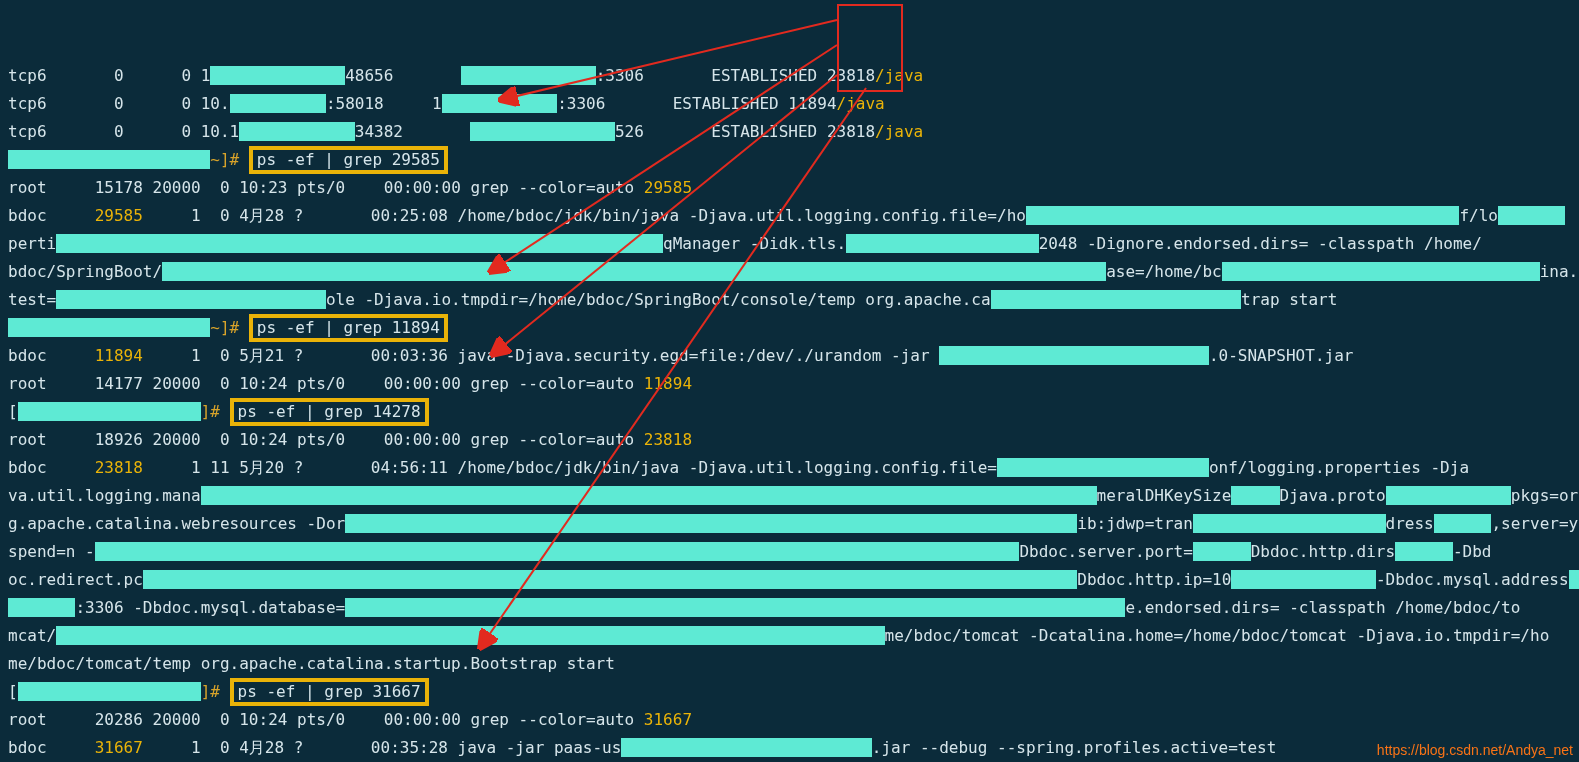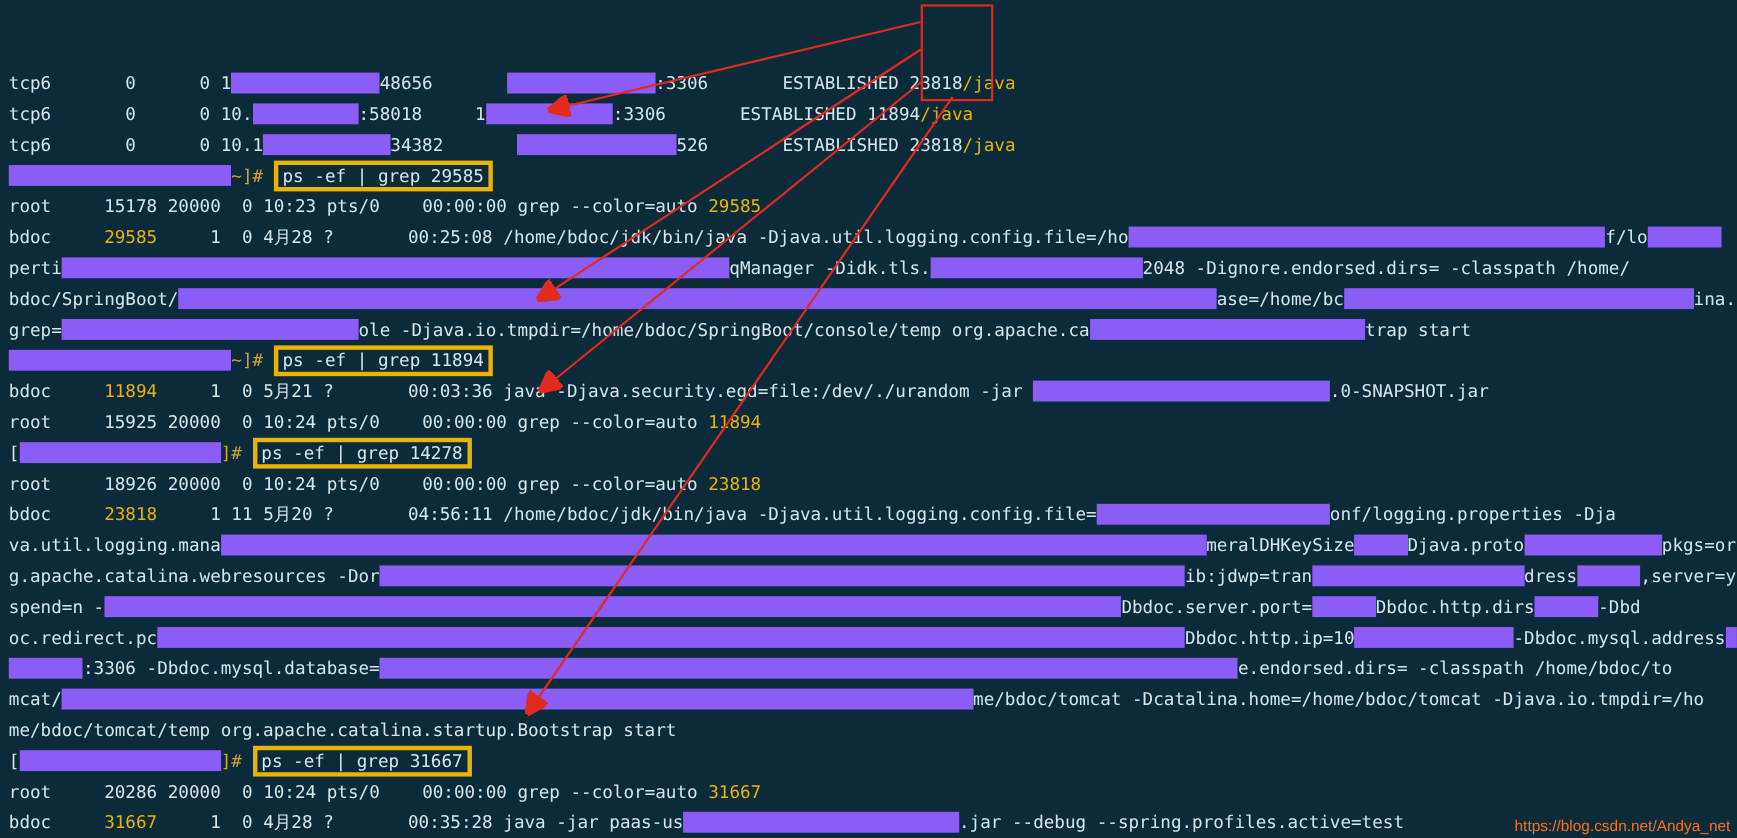--- a/index.html
+++ b/index.html
@@ -2,40 +2,40 @@
 <html><head>
 <meta charset="utf-8">
 <style>
   html,body{margin:0;padding:0;background:#0b2b3a;color:#d6e5ea;width:1579px;height:762px;overflow:hidden}
   .term{font:16px/28px "DejaVu Sans Mono","Lucida Console",monospace;white-space:pre;position:relative;padding:6px 8px}
   .red{color:#eab308}
   .yellow{color:#d8a32a}
   .boxed{border:4px solid #eab308;padding:0 4px;display:inline-block;line-height:20px}
   .pid-box{position:absolute;left:837px;top:4px;width:62px;height:84px;border:2px solid #e22a1f}
   .arrow{position:absolute;stroke:#e22a1f;fill:#e22a1f;stroke-width:2}
-  .blur{background:#8b5cf6;color:transparent!important}
+  .blur{background:#5eead4;color:transparent!important}
   .watermark{position:absolute;right:6px;bottom:4px;color:#f97316;font:14px sans-serif}
 </style>
 </head>
 <body>
 
 <div class="term">
 
 <span><span>tcp6</span>       <span>0</span>      <span>0</span> <span>1</span><span class="blur">xxxxxxxxxxxxxx</span><span>48656</span>       <span class="blur">xxxxxxxxxxxxxx</span><span>:3306</span>       <span>ESTABLISHED</span> <span>23818</span><span class="red">/java</span></span>
 <span><span>tcp6</span>       <span>0</span>      <span>0</span> <span>10.</span><span class="blur">xxxxxxxxxx</span><span>:58018</span>     <span>1</span><span class="blur">xxxxxxxxxxxx</span><span>:3306</span>       <span>ESTABLISHED</span> <span>11894</span><span class="red">/java</span></span>
 <span><span>tcp6</span>       <span>0</span>      <span>0</span> <span>10.1</span><span class="blur">xxxxxxxxxxxx</span><span>34382</span>       <span class="blur">xxxxxxxxxxxxxxx</span><span>526</span>       <span>ESTABLISHED</span> <span>23818</span><span class="red">/java</span></span>
 <span><span class="blur">xxxxxxxxxxxxxxxxxxxxx</span><span class="yellow">~]# </span><span class="boxed">ps -ef | grep 29585</span></span>
 <span><span>root</span>     <span>15178</span> <span>20000</span>  <span>0</span> <span>10:23</span> <span>pts/0</span>    <span>00:00:00</span> <span>grep --color=auto </span><span class="red">29585</span></span>
 <span><span>bdoc</span>     <span class="red">29585</span>     <span>1</span>  <span>0</span> <span>4月28</span> <span>?</span>       <span>00:25:08</span> <span>/home/bdoc/jdk/bin/java -Djava.util.logging.config.file=/ho</span><span class="blur">xxxxxxxxxxxxxxxxxxxxxxxxxxxxxxxxxxxxxxxxxxxxx</span><span>f/lo</span><span class="blur">xxxxxxx</span></span>
 <span><span>perti</span><span class="blur">xxxxxxxxxxxxxxxxxxxxxxxxxxxxxxxxxxxxxxxxxxxxxxxxxxxxxxxxxxxxxxx</span><span>qManager -Didk.tls.</span><span class="blur">xxxxxxxxxxxxxxxxxxxx</span><span>2048 -Dignore.endorsed.dirs= -classpath /home/</span></span>
 <span><span>bdoc/SpringBoot/</span><span class="blur">xxxxxxxxxxxxxxxxxxxxxxxxxxxxxxxxxxxxxxxxxxxxxxxxxxxxxxxxxxxxxxxxxxxxxxxxxxxxxxxxxxxxxxxxxxxxxxxxxx</span><span>ase=/home/bc</span><span class="blur">xxxxxxxxxxxxxxxxxxxxxxxxxxxxxxxxx</span><span>ina.</span></span>
-<span><span>grep=</span><span class="blur">xxxxxxxxxxxxxxxxxxxxxxxxxxxx</span><span>ole -Djava.io.tmpdir=/home/bdoc/SpringBoot/console/temp org.apache.ca</span><span class="blur">xxxxxxxxxxxxxxxxxxxxxxxxxx</span><span>trap start</span></span>
+<span><span>test=</span><span class="blur">xxxxxxxxxxxxxxxxxxxxxxxxxxxx</span><span>ole -Djava.io.tmpdir=/home/bdoc/SpringBoot/console/temp org.apache.ca</span><span class="blur">xxxxxxxxxxxxxxxxxxxxxxxxxx</span><span>trap start</span></span>
 <span><span class="blur">xxxxxxxxxxxxxxxxxxxxx</span><span class="yellow">~]# </span><span class="boxed">ps -ef | grep 11894</span></span>
 <span><span>bdoc</span>     <span class="red">11894</span>     <span>1</span>  <span>0</span> <span>5月21</span> <span>?</span>       <span>00:03:36</span> <span>java -Djava.security.egd=file:/dev/./urandom -jar </span><span class="blur">xxxxxxxxxxxxxxxxxxxxxxxxxxxx</span><span>.0-SNAPSHOT.jar</span></span>
-<span><span>root</span>     <span>15925</span> <span>20000</span>  <span>0</span> <span>10:24</span> <span>pts/0</span>    <span>00:00:00</span> <span>grep --color=auto </span><span class="red">11894</span></span>
+<span><span>root</span>     <span>14177</span> <span>20000</span>  <span>0</span> <span>10:24</span> <span>pts/0</span>    <span>00:00:00</span> <span>grep --color=auto </span><span class="red">11894</span></span>
 <span>[<span class="blur">xxxxxxxxxxxxxxxxxxx</span><span class="yellow">]# </span><span class="boxed">ps -ef | grep 14278</span></span>
 <span><span>root</span>     <span>18926</span> <span>20000</span>  <span>0</span> <span>10:24</span> <span>pts/0</span>    <span>00:00:00</span> <span>grep --color=auto </span><span class="red">23818</span></span>
 <span><span>bdoc</span>     <span class="red">23818</span>     <span>1</span> <span>11</span> <span>5月20</span> <span>?</span>       <span>04:56:11</span> <span>/home/bdoc/jdk/bin/java -Djava.util.logging.config.file=</span><span class="blur">xxxxxxxxxxxxxxxxxxxxxx</span><span>onf/logging.properties -Dja</span></span>
 <span><span>va.util.logging.mana</span><span class="blur">xxxxxxxxxxxxxxxxxxxxxxxxxxxxxxxxxxxxxxxxxxxxxxxxxxxxxxxxxxxxxxxxxxxxxxxxxxxxxxxxxxxxxxxxxxxxx</span><span>meralDHKeySize</span><span class="blur">xxxxx</span><span>Djava.proto</span><span class="blur">xxxxxxxxxxxxx</span><span>pkgs=or</span></span>
 <span><span>g.apache.catalina.webresources -Dor</span><span class="blur">xxxxxxxxxxxxxxxxxxxxxxxxxxxxxxxxxxxxxxxxxxxxxxxxxxxxxxxxxxxxxxxxxxxxxxxxxxxx</span><span>ib:jdwp=tran</span><span class="blur">xxxxxxxxxxxxxxxxxxxx</span><span>dress</span><span class="blur">xxxxxx</span><span>,server=y,su</span></span>
 <span><span>spend=n -</span><span class="blur">xxxxxxxxxxxxxxxxxxxxxxxxxxxxxxxxxxxxxxxxxxxxxxxxxxxxxxxxxxxxxxxxxxxxxxxxxxxxxxxxxxxxxxxxxxxxxxxx</span><span>Dbdoc.server.port=</span><span class="blur">xxxxxx</span><span>Dbdoc.http.dirs</span><span class="blur">xxxxxx</span><span>-Dbd</span></span>
 <span><span>oc.redirect.pc</span><span class="blur">xxxxxxxxxxxxxxxxxxxxxxxxxxxxxxxxxxxxxxxxxxxxxxxxxxxxxxxxxxxxxxxxxxxxxxxxxxxxxxxxxxxxxxxxxxxxxxxxx</span><span>Dbdoc.http.ip=10</span><span class="blur">xxxxxxxxxxxxxxx</span><span>-Dbdoc.mysql.address</span><span class="blur">xxxx</span></span>
 <span><span class="blur">xxxxxxx</span><span>:3306 -Dbdoc.mysql.database=</span><span class="blur">xxxxxxxxxxxxxxxxxxxxxxxxxxxxxxxxxxxxxxxxxxxxxxxxxxxxxxxxxxxxxxxxxxxxxxxxxxxxxxxxx</span><span>e.endorsed.dirs= -classpath /home/bdoc/to</span></span>
 <span><span>mcat/</span><span class="blur">xxxxxxxxxxxxxxxxxxxxxxxxxxxxxxxxxxxxxxxxxxxxxxxxxxxxxxxxxxxxxxxxxxxxxxxxxxxxxxxxxxxxxx</span><span>me/bdoc/tomcat -Dcatalina.home=/home/bdoc/tomcat -Djava.io.tmpdir=/ho</span></span>
 <span><span>me/bdoc/tomcat/temp org.apache.catalina.startup.Bootstrap start</span></span>

